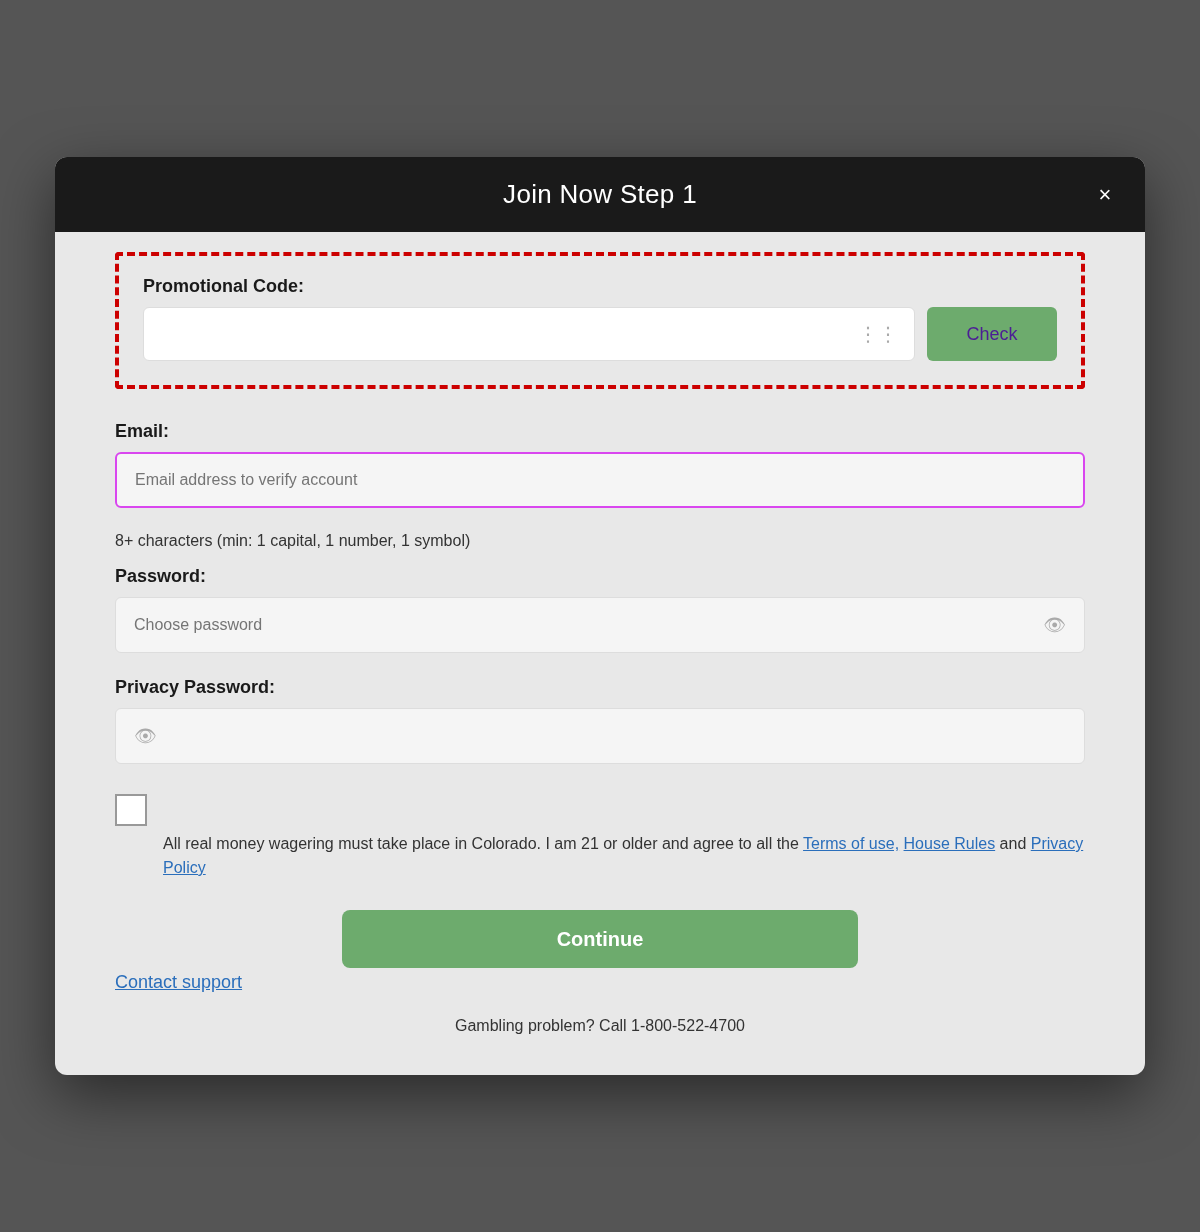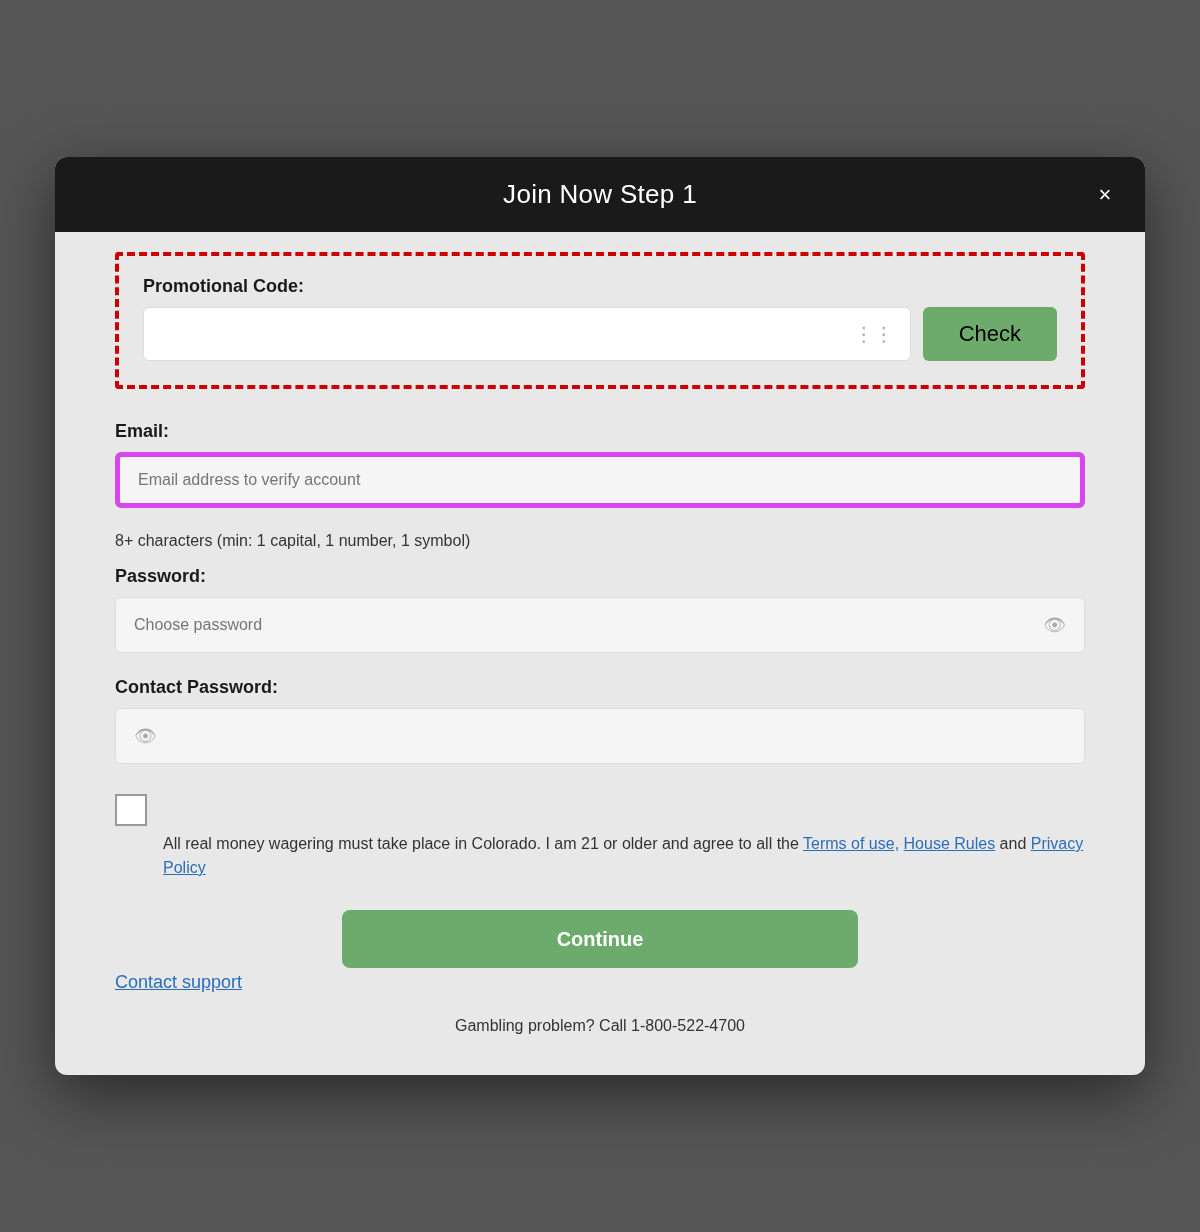--- a/index.html
+++ b/index.html
@@ -111,41 +111,41 @@
     }
 
     .promo-icon {
       color: #aaa;
       font-size: 20px;
       margin-left: 8px;
     }
 
     .check-btn {
       background: #6dab6d;
-      color: #000000;
+      color: #4c1d95;
       border: none;
       border-radius: 6px;
       padding: 0 36px;
       height: 54px;
-      font-size: 22px;
+      font-size: 18px;
       font-weight: 500;
       cursor: pointer;
       white-space: nowrap;
       min-width: 130px;
     }
 
     
     .field-section {
       margin-bottom: 24px;
     }
 
     .email-input-wrapper {
       height: 56px;
       background: #f5f5f5;
-      border: 5px solid #d946ef;
+      border: 2px solid #d946ef;
       border-radius: 6px;
       padding: 0 18px;
       display: flex;
       align-items: center;
     }
 
     .email-input-wrapper input {
       width: 100%;
       border: none;
       outline: none;
@@ -286,21 +286,21 @@
 
       <div class="field-section">
         <label class="field-label">Password:</label>
         <div class="password-input-wrapper">
           <input type="password" placeholder="Choose password" style="">
           <span class="eye-icon">👁</span>
         </div>
       </div>
 
       <div class="field-section">
-        <label class="field-label">Contact Password:</label>
+        <label class="field-label">Privacy Password:</label>
         <div class="password-input-wrapper">
           <span class="eye-icon">👁</span>
         </div>
       </div>
 
       <div class="checkbox-section">
         <div class="checkbox-wrapper"></div>
         <p class="checkbox-text">
           <span>All real money wagering must take place in Colorado. I am 21 or older and agree to all the </span><a href="#">Terms of use,</a> <a href="#">House Rules</a><span> and </span><a href="#">Privacy Policy</a>
         </p>

